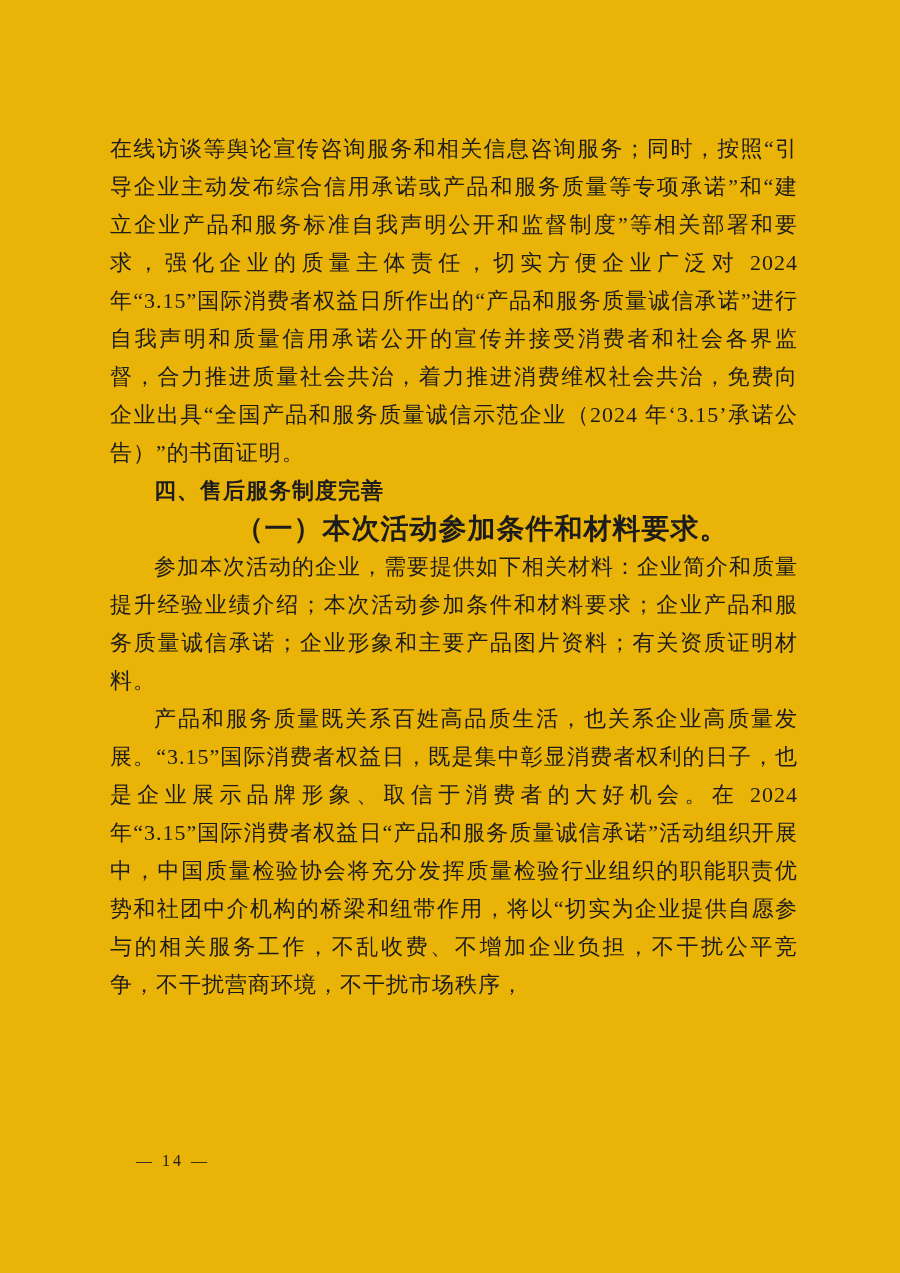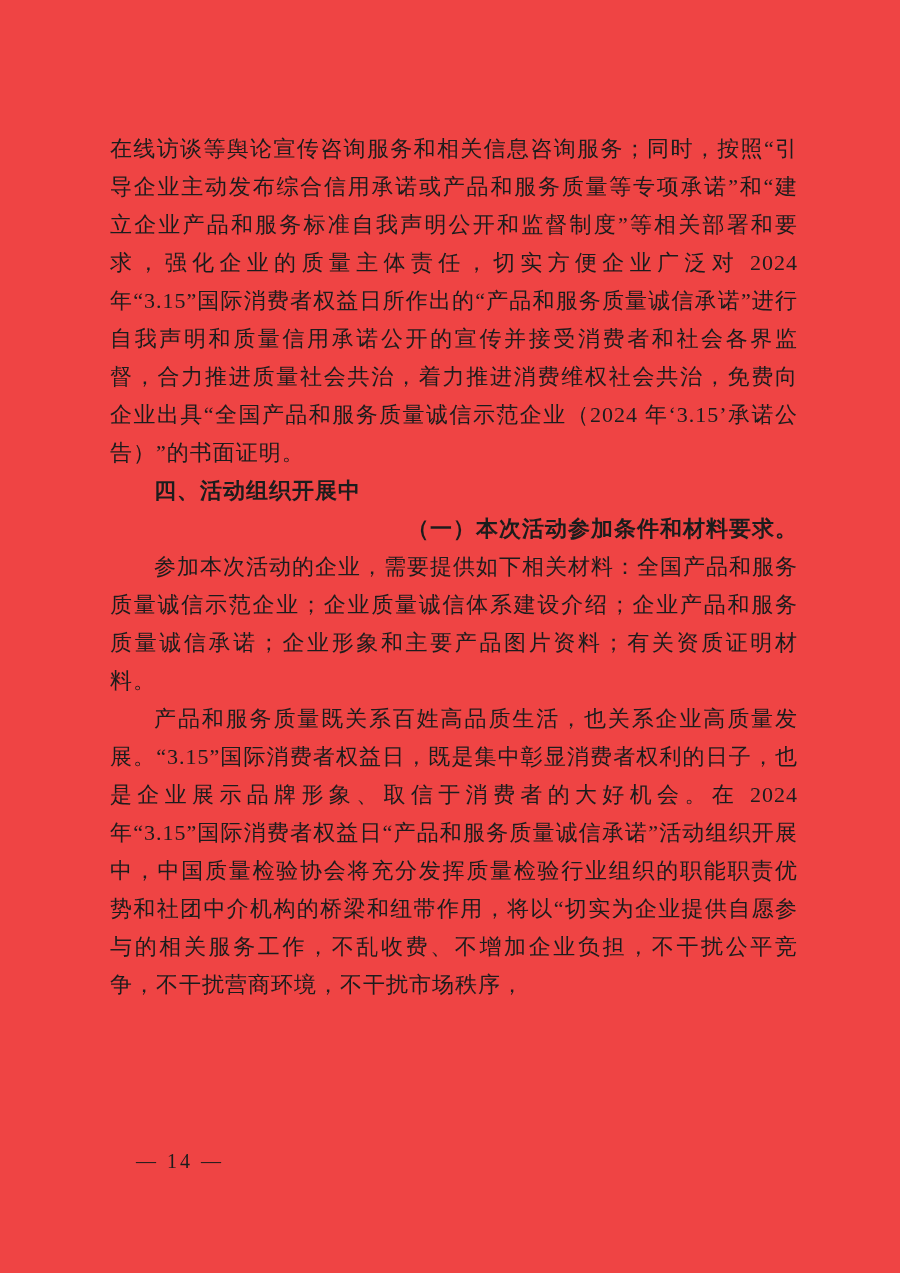--- a/index.html
+++ b/index.html
@@ -4,21 +4,21 @@
 <style>
   html, body {
     margin: 0;
     padding: 0;
     background: #ffffff;
   }
   .page {
     position: relative;
     width: 900px;
     height: 1273px;
-    background: #ef4444;
+    background: #eab308;
     overflow: hidden;
     font-family: "Liberation Serif", "DejaVu Serif", serif;
     color: #1c1c1c;
   }
   .content {
     position: absolute;
     left: 110px;
     top: 130px;
     width: 688px;
     font-size: 22px;
@@ -40,49 +40,49 @@
     text-indent: 2em;
     font-family: "Liberation Sans", "DejaVu Sans", sans-serif;
     font-size: 22px;
     line-height: 38px;
     text-align: left;
   }
   .heading-2 {
     margin: 0;
     font-weight: bold;
     text-indent: 2em;
-    font-size: 22px;
+    font-size: 28px;
     line-height: 38px;
-    text-align: right;
+    text-align: center;
   }
   .page-footer {
     position: absolute;
     left: 136px;
     top: 1148px;
-    font-size: 20px;
+    font-size: 16px;
     line-height: 26px;
     letter-spacing: 3px;
     color: #1c1c1c;
   }
 </style>
 </head>
 <body>
 
 <div class="page">
 
   <div class="content">
 
     <p class="para no-indent">在线访谈等舆论宣传咨询服务和相关信息咨询服务；同时，按照“引导企业主动发布综合信用承诺或产品和服务质量等专项承诺”和“建立企业产品和服务标准自我声明公开和监督制度”等相关部署和要求，强化企业的质量主体责任，切实方便企业广泛对 2024 年“3.15”国际消费者权益日所作出的“产品和服务质量诚信承诺”进行自我声明和质量信用承诺公开的宣传并接受消费者和社会各界监督，合力推进质量社会共治，着力推进消费维权社会共治，免费向企业出具“全国产品和服务质量诚信示范企业（2024 年‘3.15’承诺公告）”的书面证明。</p>
 
-    <p class="heading-1">四、活动组织开展中</p>
+    <p class="heading-1">四、售后服务制度完善</p>
 
     <p class="heading-2">（一）本次活动参加条件和材料要求。</p>
 
 
-    <p class="para">参加本次活动的企业，需要提供如下相关材料：全国产品和服务质量诚信示范企业；企业质量诚信体系建设介绍；企业产品和服务质量诚信承诺；企业形象和主要产品图片资料；有关资质证明材料。</p>
+    <p class="para">参加本次活动的企业，需要提供如下相关材料：企业简介和质量提升经验业绩介绍；本次活动参加条件和材料要求；企业产品和服务质量诚信承诺；企业形象和主要产品图片资料；有关资质证明材料。</p>
 
 
     <p class="para">产品和服务质量既关系百姓高品质生活，也关系企业高质量发展。“3.15”国际消费者权益日，既是集中彰显消费者权利的日子，也是企业展示品牌形象、取信于消费者的大好机会。在 2024 年“3.15”国际消费者权益日“产品和服务质量诚信承诺”活动组织开展中，中国质量检验协会将充分发挥质量检验行业组织的职能职责优势和社团中介机构的桥梁和纽带作用，将以“切实为企业提供自愿参与的相关服务工作，不乱收费、不增加企业负担，不干扰公平竞争，不干扰营商环境，不干扰市场秩序，</p>
 
   </div>
 
   <div class="page-footer">— 14 —</div>
 
 </div>
 

